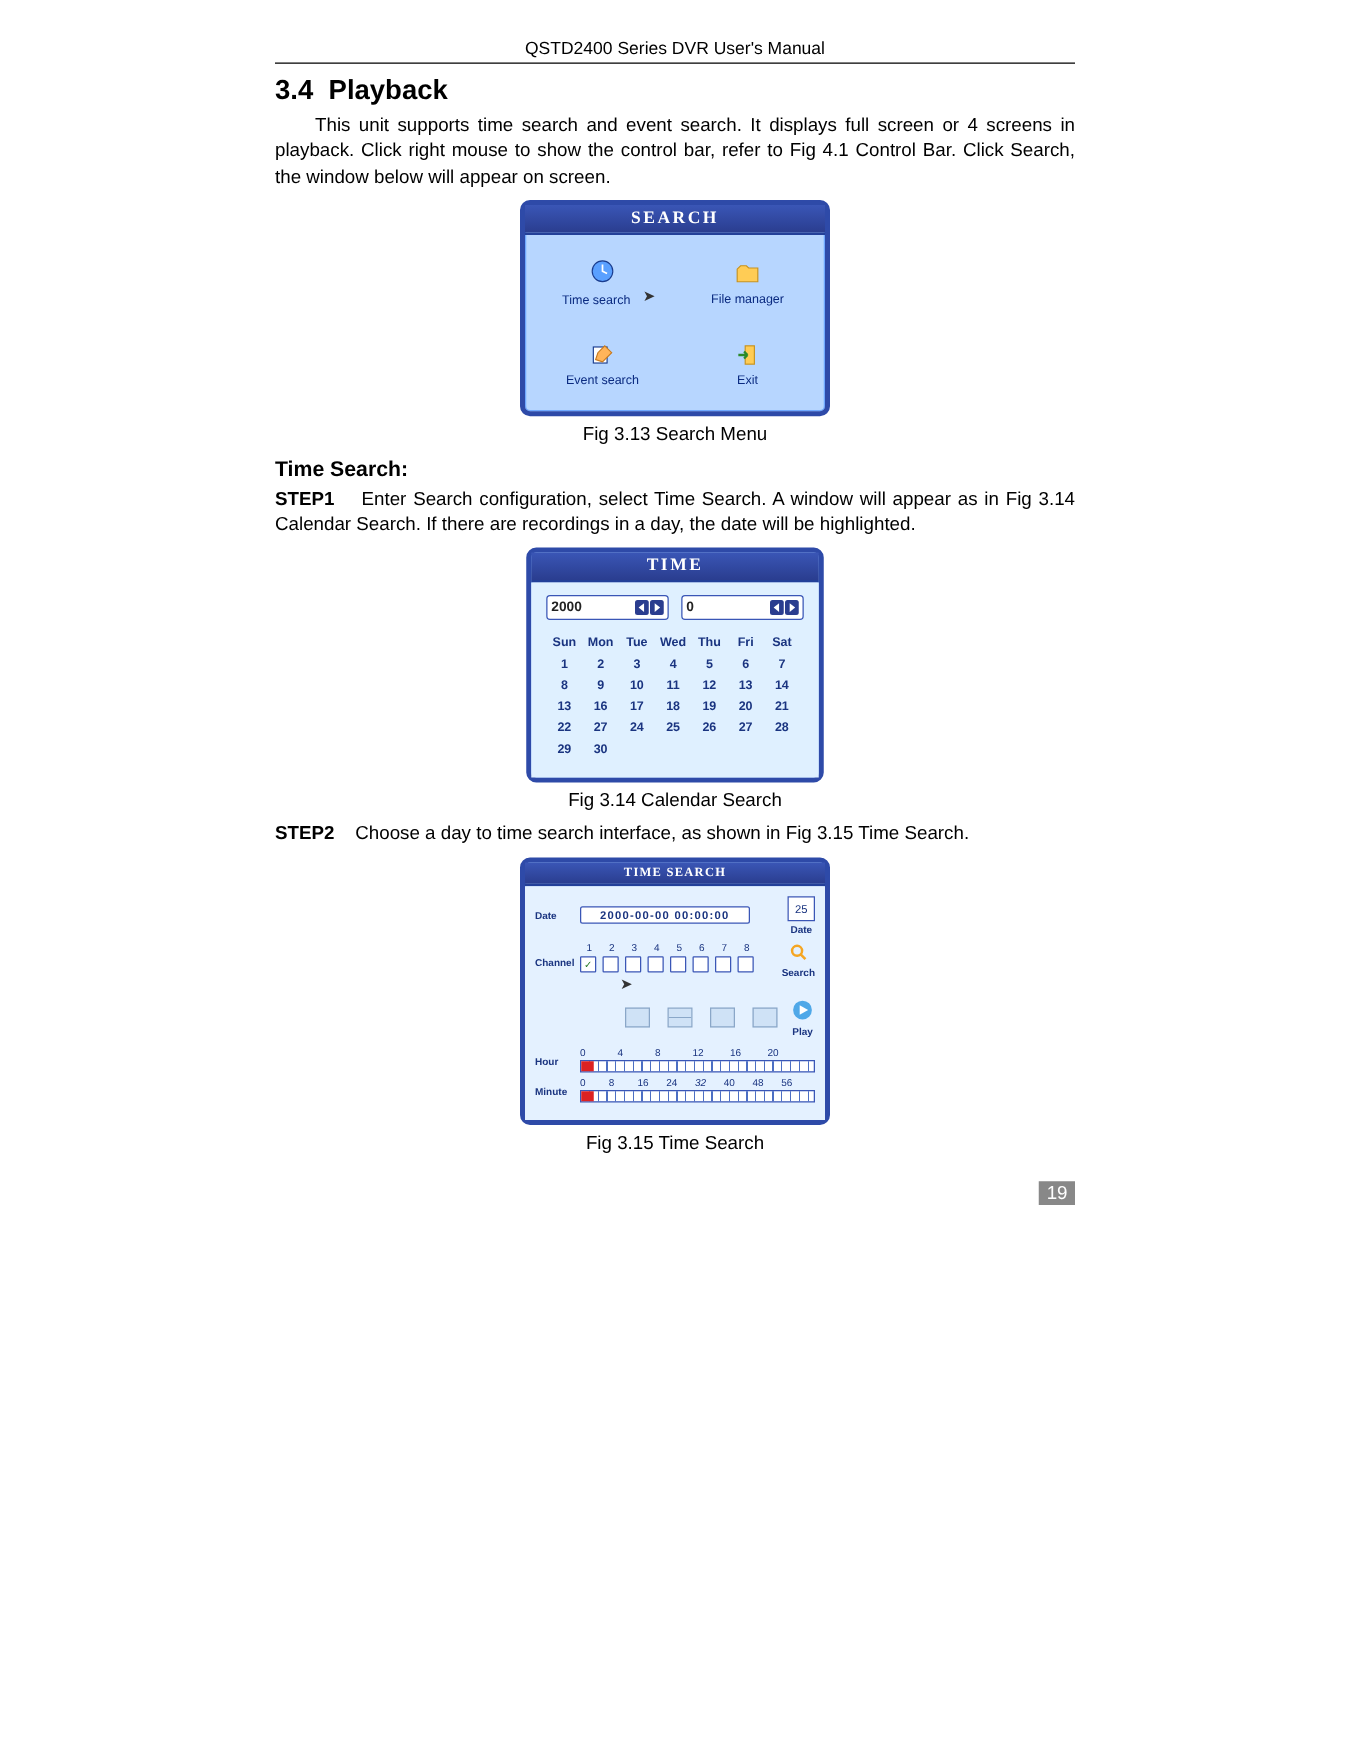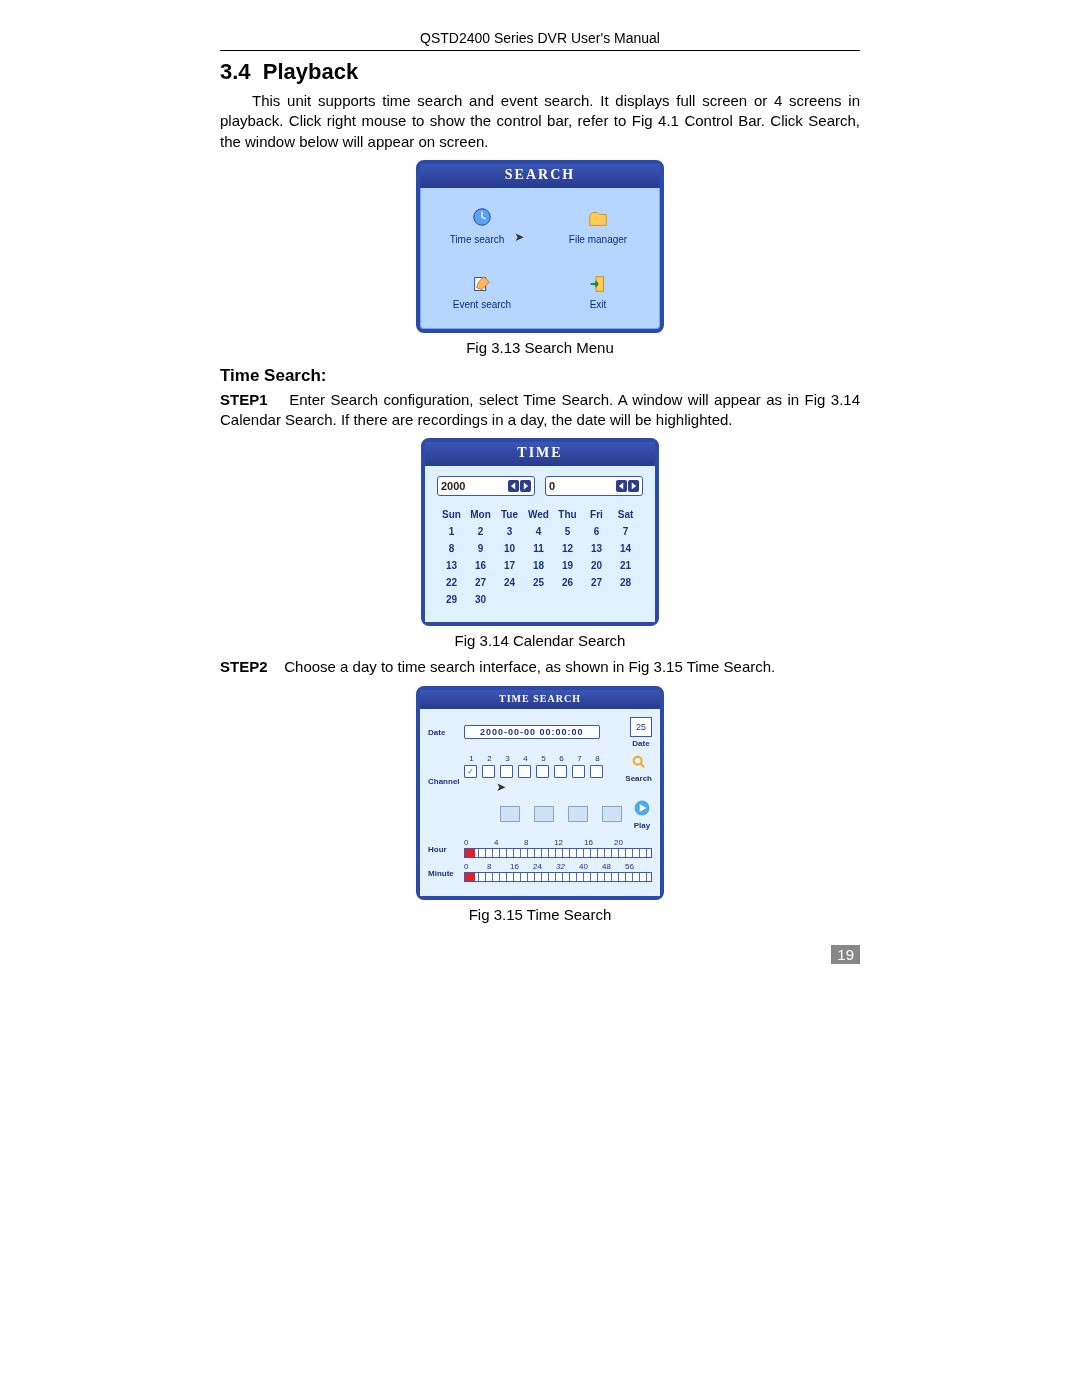--- a/index.html
+++ b/index.html
@@ -216,21 +216,21 @@
       <div class="ts-body">
         <div class="ts-row">
           <div class="ts-label">Date</div>
           <div class="ts-date-box">2000-00-00  00:00:00</div>
           <div class="ts-right">
             <div class="ts-ricon">25</div>
             <div class="ts-rtxt">Date</div>
           </div>
         </div>
         <div class="ts-row" style="align-items:flex-start;">
-          <div class="ts-label" style="margin-top:23px;">Channel</div>
+          <div class="ts-label" style="margin-top:12px;">Channel</div>
           <div>
             <div class="ch-nums" id="ch-nums">
                 <div class="ch-num">1</div>
                 <div class="ch-num">2</div>
                 <div class="ch-num">3</div>
                 <div class="ch-num">4</div>
                 <div class="ch-num">5</div>
                 <div class="ch-num">6</div>
                 <div class="ch-num">7</div>
                 <div class="ch-num">8</div>

